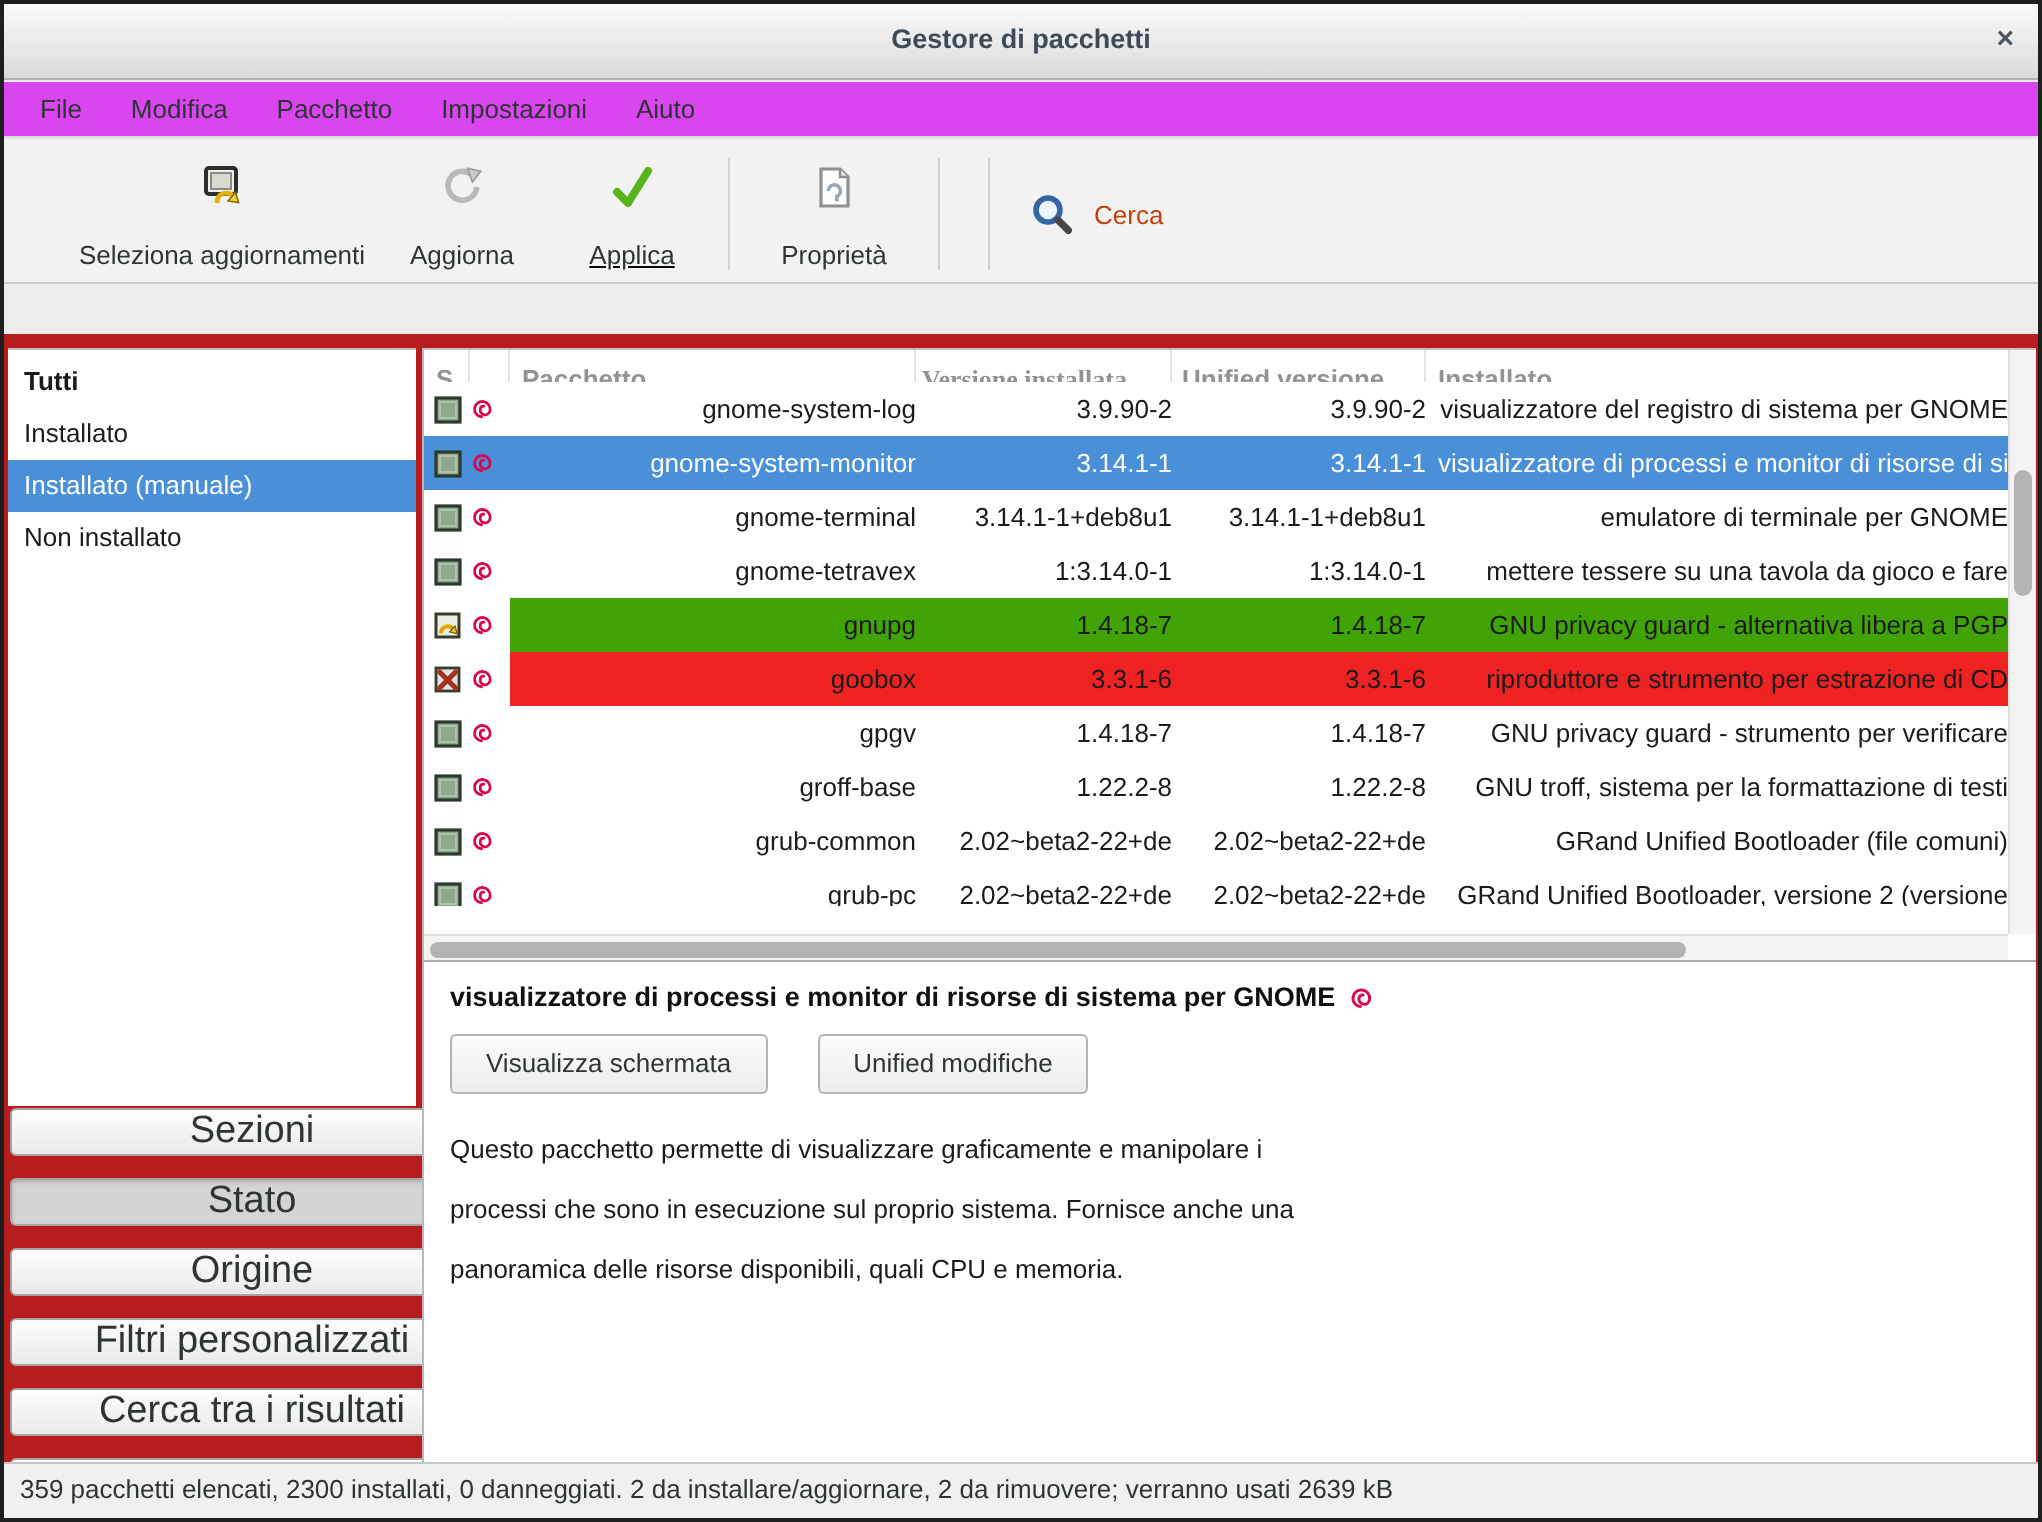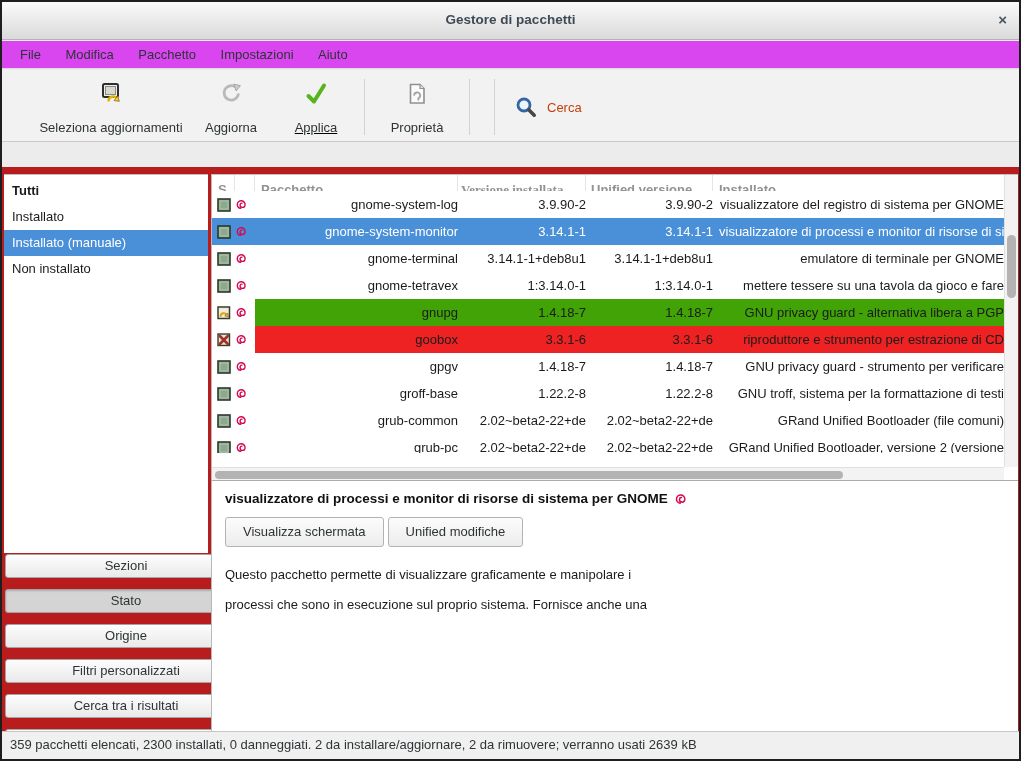--- a/index.html
+++ b/index.html
@@ -21,21 +21,21 @@
   .tbtn-h{display:flex;flex-direction:row;align-items:center;gap:9px;padding:0 8px;}
   .tbtn-h .tlabel{font-size:13px;color:#c2410c;}
   
   .main{position:absolute;left:0;top:141px;right:0;bottom:28px;background:#b91c1c;margin-top:24px;}
   
   .sidebar{position:absolute;left:2px;top:0;width:205px;bottom:0;}
   .filter-list{position:absolute;left:0;top:7px;width:204px;height:379px;background:#fff;border-top:1px solid #bdbdbd;padding-top:3px;}
   .fitem{height:26px;line-height:26px;padding-left:8px;font-size:13px;color:#1b1b1b;}
   .fitem.bold{font-weight:bold;}
   .fitem.selected{background:#4a90d9;color:#fff;}
-  .sbtn{position:absolute;left:1px;width:242px;height:24px;border:1px solid #a4a4a4;border-radius:3px;background:linear-gradient(#fdfdfd,#e9e9e9);font-size:13px;color:#2e3436;text-align:center;line-height:22px;}
+  .sbtn{position:absolute;left:1px;width:242px;height:24px;border:1px solid #a4a4a4;border-radius:3px;background:linear-gradient(#fdfdfd,#e9e9e9);font-size:19px;color:#2e3436;text-align:center;line-height:22px;}
   .sbtn.active{background:#d4d4d4;box-shadow:inset 0 1px 2px rgba(0,0,0,.18);}
   
   .table-area{position:absolute;left:209px;top:7px;right:1px;height:447px;background:#fff;border-top:1px solid #c3c3c3;border-left:1px solid #b9b9b9;}
   .thead{position:absolute;left:0;top:0;right:14px;height:30px;background:#fff;display:flex;border-bottom:1px solid #ededed;}
   .hcell{font-size:13px;font-weight:600;color:#929292;line-height:29px;border-right:1px solid #e4e4e4;overflow:hidden;white-space:nowrap;flex:none;}
   .tbody{position:absolute;left:0;top:16px;right:14px;height:262px;overflow:hidden;background:#fff;text-align:right;}
   .trow{display:flex;height:27px;line-height:27px;font-size:13px;color:#1b1b1b;background:#fff;}
   .cell{overflow:hidden;white-space:nowrap;flex:none;}
   .c-s{width:23px;padding-left:5px;display:flex;align-items:center;}
   .c-deb{width:20px;display:flex;align-items:center;}
@@ -47,21 +47,21 @@
   .trow.hl-green .c-name,.trow.hl-green .c-v1,.trow.hl-green .c-v2,.trow.hl-green .c-desc{background:#41a306;}
   .trow.hl-red .c-name,.trow.hl-red .c-v1,.trow.hl-red .c-v2,.trow.hl-red .c-desc{background:#ee2222;}
   
   .vscroll{position:absolute;top:0;right:0;width:14px;height:292px;background:#f3f3f3;border-left:1px solid #e0e0e0;}
   .vthumb{position:absolute;left:2px;top:60px;width:9px;height:63px;background:#b3b3b3;border-radius:5px;}
   .hscroll{position:absolute;left:0;right:14px;top:292px;height:14px;background:#f3f3f3;border-top:1px solid #e0e0e0;}
   .hthumb{position:absolute;left:3px;top:3px;width:628px;height:8px;background:#b3b3b3;border-radius:4px;}
   
   .details{position:absolute;left:209px;top:313px;right:1px;bottom:0;background:#fff;border-top:1px solid #ababab;border-left:1px solid #b9b9b9;padding:10px 0 0 13px;}
   .dtitle{font-size:13.5px;font-weight:bold;color:#111;display:flex;align-items:center;gap:6px;}
-  .dbuttons{margin-top:11px;display:flex;gap:4px;}
+  .dbuttons{margin-top:11px;display:flex;gap:25px;}
   .dbtn{display:inline-block;padding:0 17px;height:30px;line-height:28px;border:1px solid #b3b3b3;border-radius:3px;background:linear-gradient(#fcfcfc,#ececec);font-size:13px;color:#2e3436;}
   .ddesc{margin-top:13px;}
   .dline{font-size:13px;color:#1b1b1b;line-height:30px;}
   
   .statusbar{position:absolute;left:0;right:0;bottom:0;height:28px;background:#f0f0f0;border-top:1px solid #c6c6c6;font-size:13px;color:#2e3436;line-height:26px;padding-left:8px;}
 </style>
 </head>
 <body>
 
 <div class="window">
@@ -348,20 +348,21 @@
             </svg>
         </span>
       </div>
       <div class="dbuttons">
         <span class="dbtn">Visualizza schermata</span>
         <span class="dbtn">Unified modifiche</span>
       </div>
       <div class="ddesc">
         <div class="dline">Questo pacchetto permette di visualizzare graficamente e manipolare i</div>
         <div class="dline">processi che sono in esecuzione sul proprio sistema. Fornisce anche una</div>
+        <div class="dline">panoramica delle risorse disponibili, quali CPU e memoria.</div>
       </div>
     </div>
 
   </div>
 
   <div class="statusbar">
     <span>359 pacchetti elencati, 2300 installati, 0 danneggiati. 2 da installare/aggiornare, 2 da rimuovere; verranno usati 2639 kB</span>
   </div>
 
 </div>

